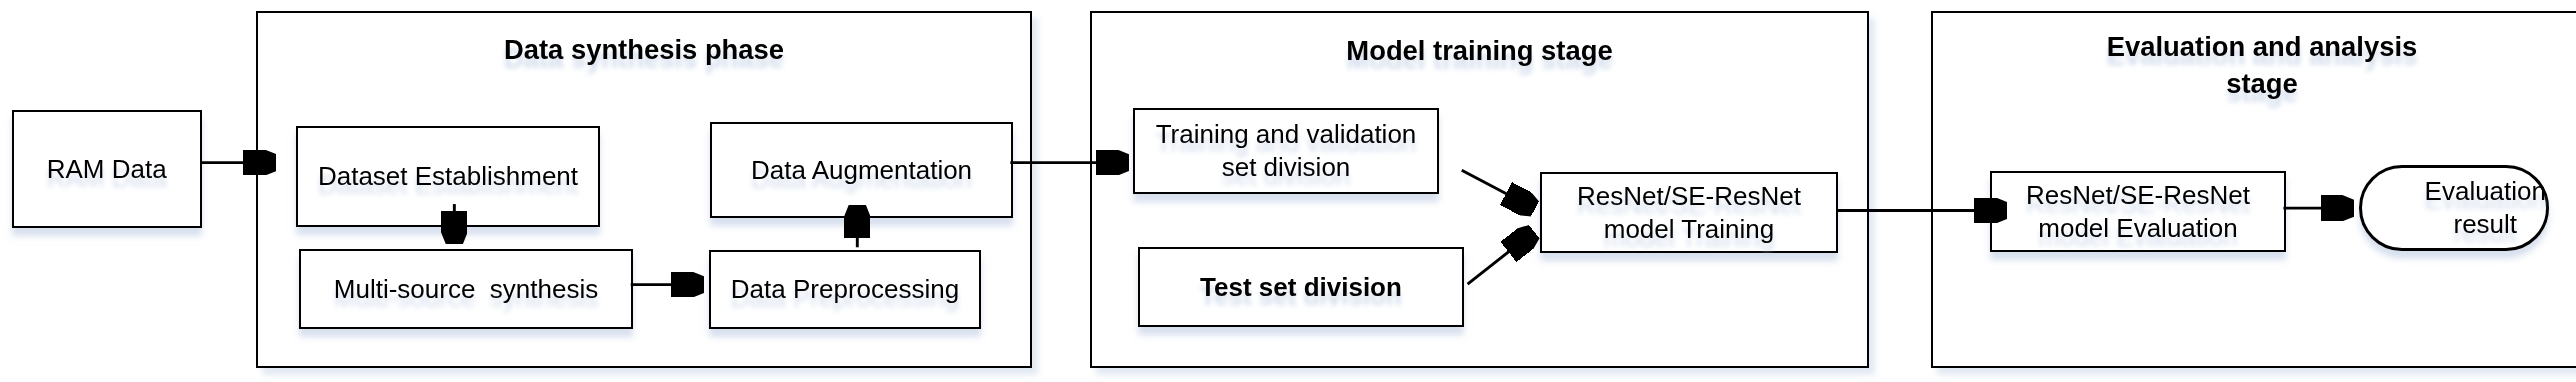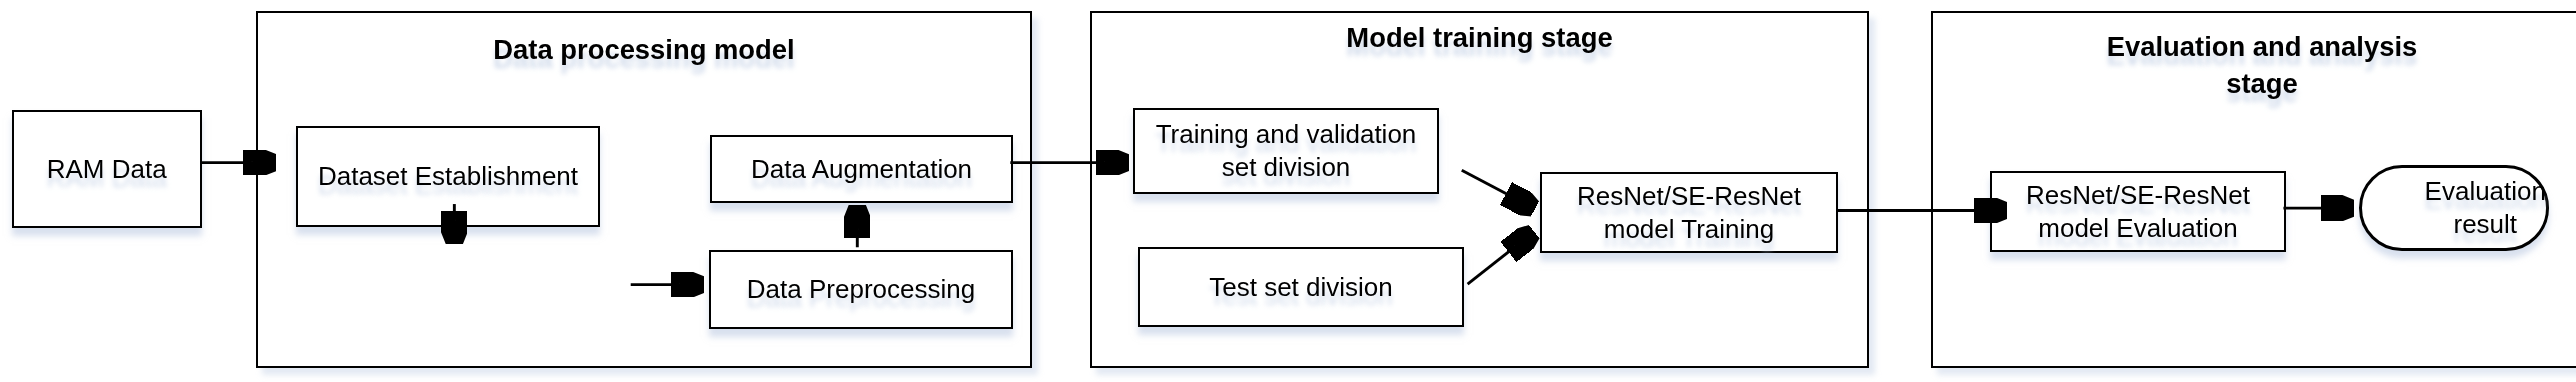--- a/index.html
+++ b/index.html
@@ -72,45 +72,48 @@
 </head>
 <body>
 
 <div class="canvas">
 
   <div class="node" style="left:11.7px; top:110px; width:190px; height:118px;">
     <span class="lbl">RAM Data</span>
   </div>
 
   <div class="group" style="left:256px; top:11px; width:776px; height:357px;">
-    <div class="gtitle" style="top:18px;">Data processing model</div>
+    <div class="gtitle" style="top:18px;">Data synthesis phase</div>
 
     <div class="node" style="left:38px; top:113px; width:304px; height:101px;">
       <span class="lbl">Dataset Establishment</span>
     </div>
 
-    <div class="node" style="left:452px; top:122px; width:303px; height:68px;">
+    <div class="node" style="left:452px; top:109px; width:303px; height:96px;">
       <span class="lbl">Data Augmentation</span>
     </div>
 
+    <div class="node" style="left:41px; top:236px; width:334px; height:80px;">
+      <span class="lbl">Multi-source  synthesis</span>
+    </div>
 
-    <div class="node" style="left:451px; top:237px; width:304px; height:79px;">
+    <div class="node" style="left:451px; top:237px; width:272px; height:79px;">
       <span class="lbl">Data Preprocessing</span>
     </div>
   </div>
 
   <div class="group" style="left:1090px; top:11px; width:779px; height:357px;">
-    <div class="gtitle" style="top:6px;">Model training stage</div>
+    <div class="gtitle" style="top:19px;">Model training stage</div>
 
     <div class="node" style="left:41px; top:95px; width:306px; height:86px;">
       <span class="lbl">Training and validation
 set division</span>
     </div>
 
-    <div class="node" style="left:46px; top:234px; width:326px; height:80px;">
+    <div class="node" style="left:46px; top:234px; width:326px; height:80px;font-weight:bold;">
       <span class="lbl">Test set division</span>
     </div>
 
     <div class="node" style="left:448px; top:159px; width:298px; height:81px;">
       <span class="lbl">ResNet/SE-ResNet
 model Training</span>
     </div>
   </div>
 
   <div class="group" style="left:1931px; top:11px; width:662px; height:357px;">

